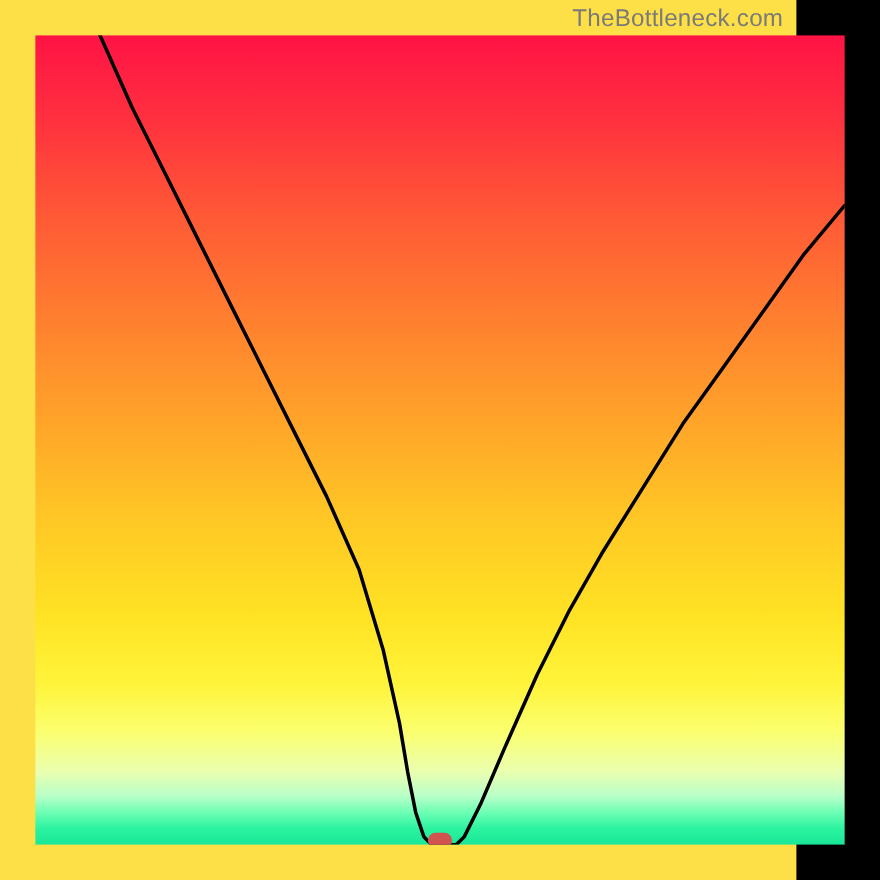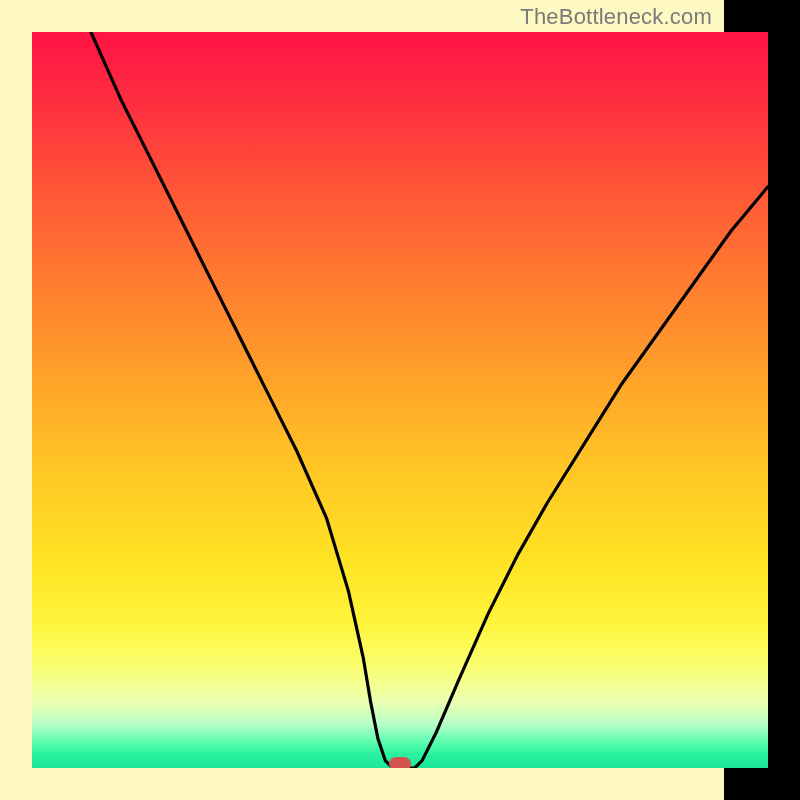--- a/index.html
+++ b/index.html
@@ -7,21 +7,21 @@
     padding: 0;
     width: 800px;
     height: 800px;
     background: #000;
     font-family: Arial, Helvetica, sans-serif;
     overflow: hidden;
   }
   .outer {
     width: 724px;
     height: 800px;
-    background: #fef9c3;
+    background: #fde047;
     position: relative;
   }
   .attribution {
     position: absolute;
     top: 4px;
     right: 12px;
     color: #7a7a7a;
     font-size: 22px;
     letter-spacing: 0.2px;
   }

